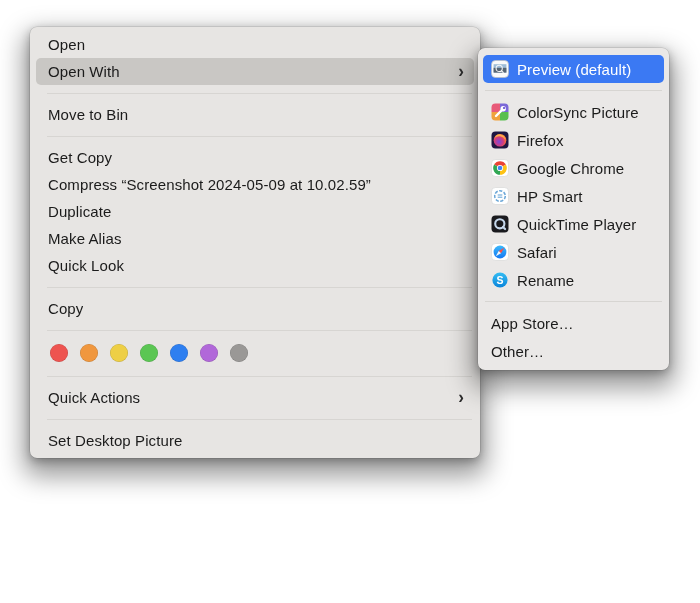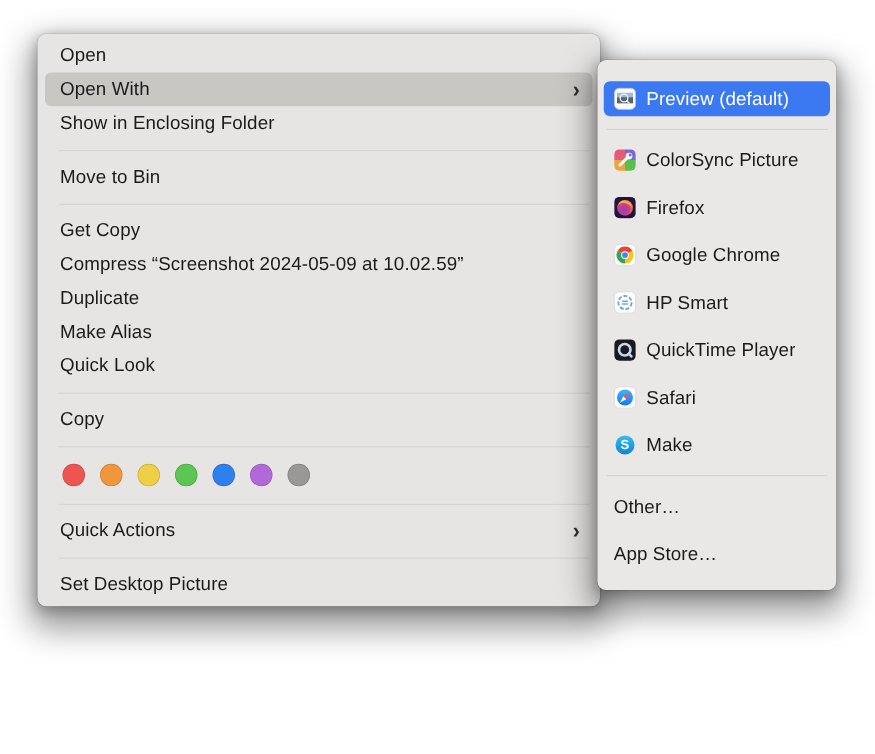--- a/index.html
+++ b/index.html
@@ -28,21 +28,21 @@
     display: flex; align-items: center;
     height: 27px;
     margin: 0 6px;
     padding: 0 10px 0 12px;
     border-radius: 5px;
     font-size: 15px;
     color: var(--text-color, #1b1b1b);
     letter-spacing: 0.1px;
     cursor: default;
   }
-  #submenu .row { height: 28px; margin: 10px 5px; padding: 0 8px; }
+  #submenu .row { height: 28px; margin: 0 5px; padding: 0 8px; }
   .row.highlighted { background: var(--hover-gray, #c9c7c4); }
   .row.selected { background: var(--sel-blue, #3b79f3); color: var(--sel-text, #ffffff); }
 
   .label { white-space: nowrap; overflow: hidden; text-overflow: ellipsis; }
   .chevron {
     margin-left: auto;
     font-size: 17px; font-weight: 600;
     color: #2e2e2e; line-height: 1;
     transform: scaleY(1.05);
     padding-left: 8px;
@@ -69,23 +69,20 @@
 </head>
 <body style="--menu-bg: #e7e5e3; --submenu-bg: #eae8e7; --hover-gray: #c9c7c4; --sel-blue: #3b79f3; --sel-text: #ffffff; --text-color: #1b1b1b; --sep-color: #d7d5d2;">
 
 <div id="main-menu" class="menu-panel">
     <div class="row">
       <span class="label">Open</span>
     </div>
     <div class="row highlighted">
       <span class="label">Open With</span>
       <span class="chevron">›</span>
-    </div>
-    <div class="row">
-      <span class="label">Show in Enclosing Folder</span>
     </div>
     <div class="sep"></div>
     <div class="row">
       <span class="label">Move to Bin</span>
     </div>
     <div class="sep"></div>
     <div class="row">
       <span class="label">Get Copy</span>
     </div>
     <div class="row">
@@ -234,22 +231,22 @@
           <defs>
             <linearGradient id="skg" x1="0" y1="0" x2="0" y2="1">
               <stop offset="0" stop-color="#35bdf3"></stop>
               <stop offset="1" stop-color="#0a84da"></stop>
             </linearGradient>
           </defs>
           <circle cx="9" cy="9" r="7.6" fill="url(#skg)"></circle>
           <text x="9" y="12.6" text-anchor="middle" font-family="Liberation Sans, sans-serif" font-size="10.5" font-weight="bold" fill="#ffffff">S</text>
         </svg>
       </span>
-      <span class="label">Make</span>
-    </div>
-    <div class="sep"></div>
+      <span class="label">Rename</span>
+    </div>
+    <div class="sep"></div>
+    <div class="row">
+      <span class="label">App Store…</span>
+    </div>
     <div class="row">
       <span class="label">Other…</span>
     </div>
-    <div class="row">
-      <span class="label">App Store…</span>
-    </div>
   </div>
 
 </body></html>

